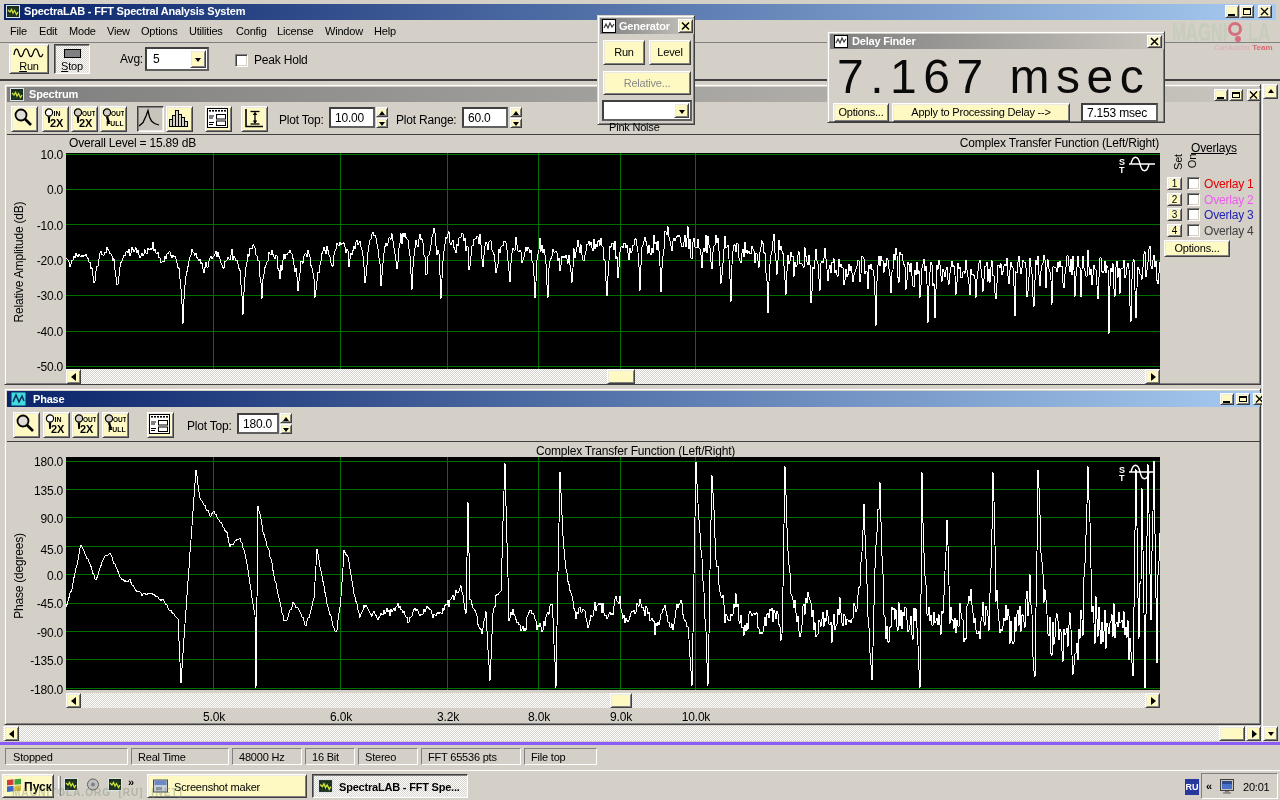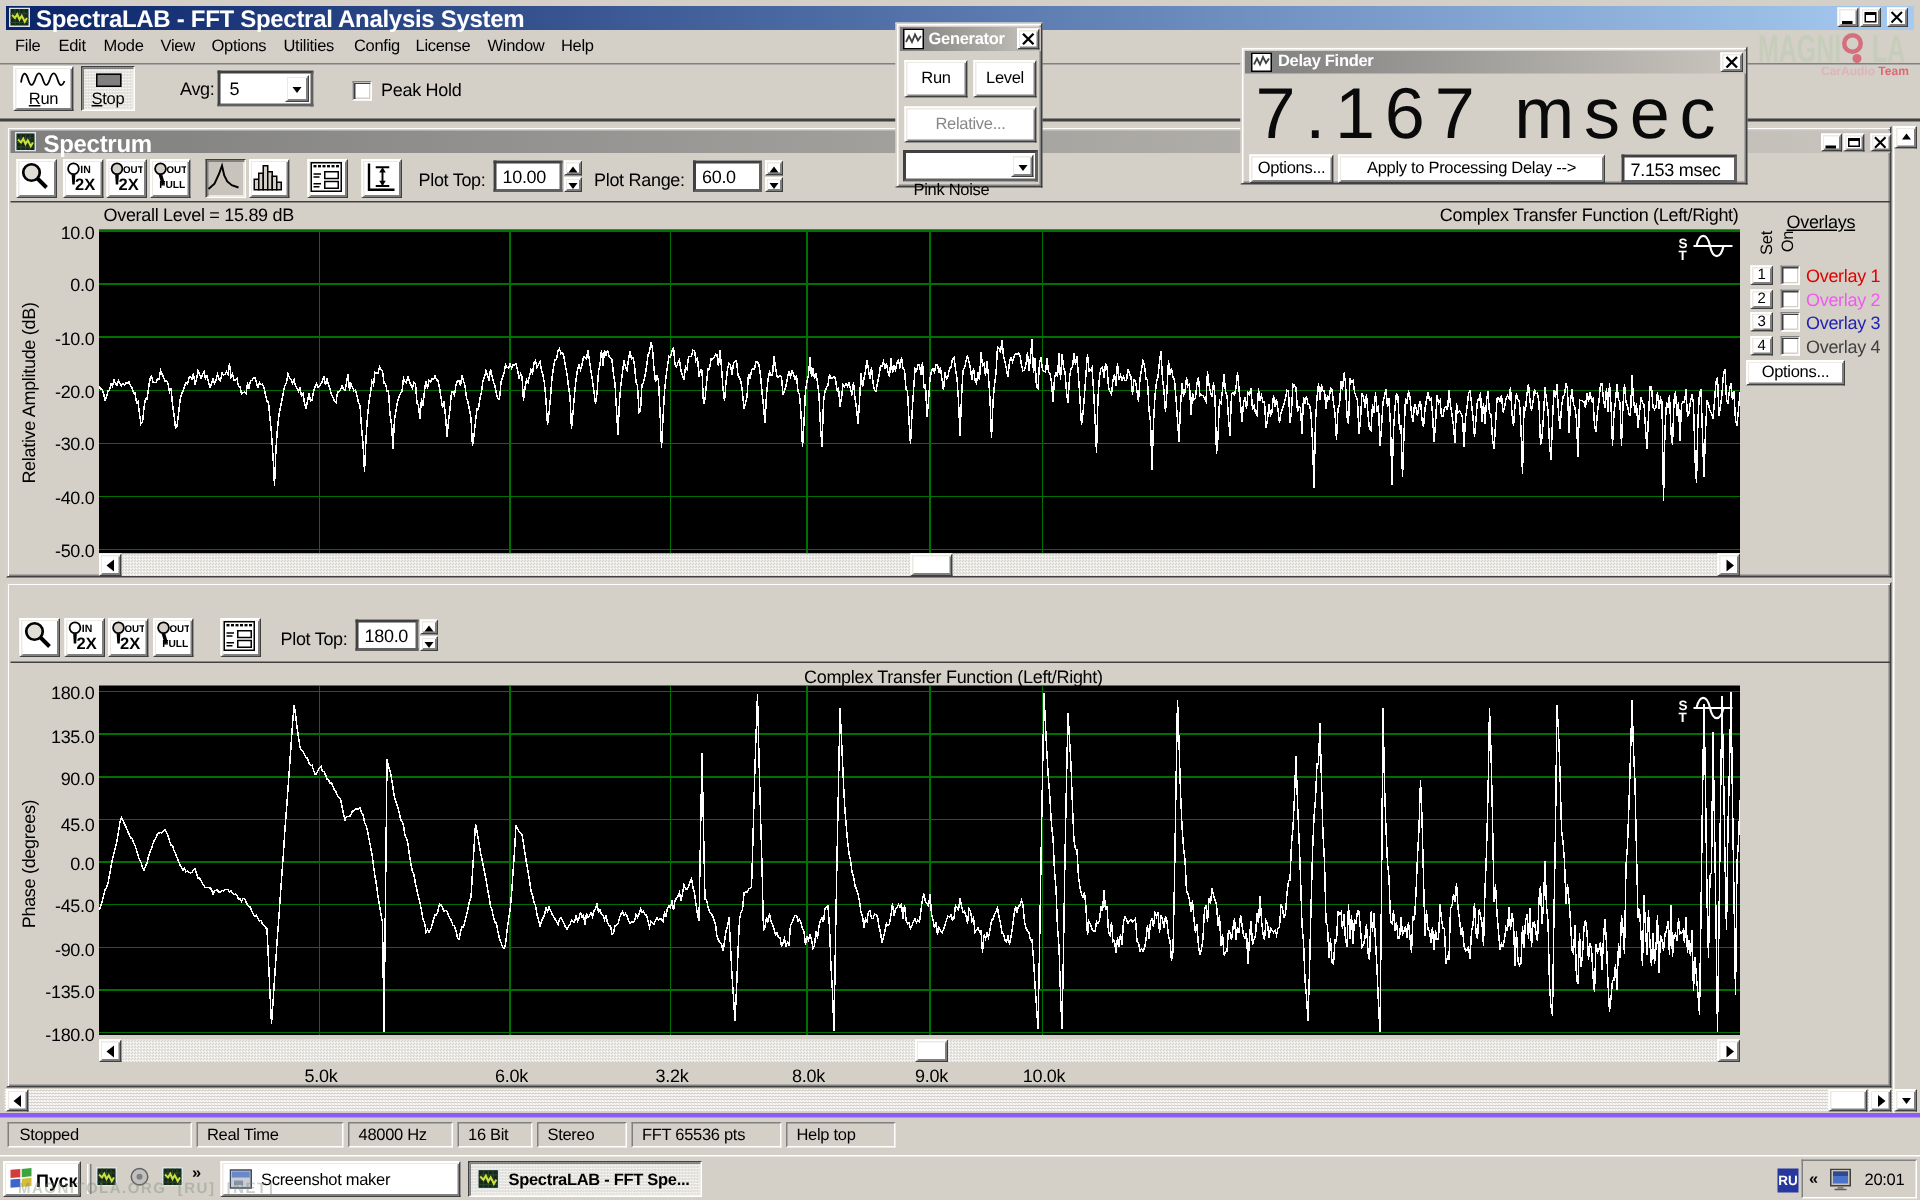--- a/index.html
+++ b/index.html
@@ -1,25 +1,25 @@
 <!DOCTYPE html>
 <html><head><meta charset="utf-8"><style>
 *{margin:0;padding:0;box-sizing:border-box}
 html,body{width:1280px;height:800px;overflow:hidden}
 body{background:#d4d0c8;font-family:"Liberation Sans",sans-serif;position:relative;font-size:11px;color:#000}
 .ab{position:absolute}
-.rz{border:1px solid;border-color:#fff #404040 #404040 #fff;box-shadow:inset 1px 1px 0 #ece9e2,inset -1px -1px 0 #808080;background:#ffffff}
+.rz{border:1px solid;border-color:#fff #404040 #404040 #fff;box-shadow:inset 1px 1px 0 #ece9e2,inset -1px -1px 0 #808080;background:#fef9c3}
 .rz2{border:1px solid;border-color:#d8d4cc #404040 #404040 #d8d4cc;box-shadow:inset 1px 1px 0 #fff,inset -1px -1px 0 #808080;background:#d4d0c8}
 .pz{border:1px solid;border-color:#404040 #fff #fff #404040;box-shadow:inset 1px 1px 0 #808080,inset -1px -1px 0 #ece9e2;background:#d4d0c8}
 .sk{border:1px solid;border-color:#808080 #fff #fff #808080}
 .ck{background:#fff;border:1px solid;border-color:#808080 #fff #fff #808080;box-shadow:inset 1px 1px 0 #404040,inset -1px -1px 0 #d4d0c8}
 .fld{background:#fff;border:2px solid;border-color:#404040 #606060 #606060 #404040}
 .tact{background:linear-gradient(to right,#0a246a,#a6caf0)}
 .tina{background:linear-gradient(to right,#7f7f7f,#c9c5be)}
-.wt{color:#fff;font-weight:bold;font-size:16px;letter-spacing:-0.2px;white-space:nowrap}
+.wt{color:#fff;font-weight:bold;font-size:11px;letter-spacing:-0.2px;white-space:nowrap}
 .t11{font-size:11px;letter-spacing:-0.2px;white-space:nowrap}
 .t12{font-size:12px;letter-spacing:-0.2px;white-space:nowrap}
 .dith{background-image:conic-gradient(#fff 25%,#d6d3cc 0 50%,#fff 0 75%,#d6d3cc 0);background-size:2px 2px}
 .vlab{transform:rotate(-90deg);white-space:nowrap;font-size:12px;letter-spacing:-0.2px;text-align:center}
 .tri-d{width:0;height:0;border:3px solid transparent;border-top:4px solid #000;border-bottom:none}
 .tri-u{width:0;height:0;border:3px solid transparent;border-bottom:4px solid #000;border-top:none}
 .tri-l{width:0;height:0;border:4px solid transparent;border-right:5px solid #000;border-left:none}
 .tri-r{width:0;height:0;border:4px solid transparent;border-left:5px solid #000;border-right:none}
 </style></head>
 <body>
@@ -247,20 +247,36 @@
  <div class="ab rz" style="left:1162px;top:123px;width:15px;height:13px;font-size:10px;text-align:center;line-height:11px">3</div>
  <div class="ab ck" style="left:1182px;top:123px;width:13px;height:13px"></div>
  <span class="ab t12" style="left:1199px;top:123px;color:#2222b0">Overlay 3</span>
  <div class="ab rz" style="left:1162px;top:139px;width:15px;height:13px;font-size:10px;text-align:center;line-height:11px">4</div>
  <div class="ab ck" style="left:1182px;top:139px;width:13px;height:13px"></div>
  <span class="ab t12" style="left:1199px;top:139px;color:#404040">Overlay 4</span>
  <div class="ab rz t11" style="left:1159px;top:155px;width:66px;height:17px;text-align:center;line-height:15px">Options...</div>
 </div>
 
 <div class="ab rz2" style="left:4px;top:388px;width:1257px;height:337px">
+ <div class="ab tact" style="left:2px;top:2px;width:1253px;height:16px">
+  <svg class="ab" style="left:4px;top:1px" width="15" height="14" viewBox="0 0 15 14">
+        <rect x="0" y="0" width="15" height="14" fill="#40dce0" stroke="#0a2a5a" stroke-width="1"></rect>
+        <polyline points="2,10 5,3 8,10 11,4 13,9" fill="none" stroke="#0a2a5a" stroke-width="1.5"></polyline>
+      </svg>
+  <div class="ab wt" style="left:26px;top:2px">Phase</div>
+  <div class="ab rz" style="left:1213px;top:2px;width:14px;height:12px">
+        <div class="ab" style="left:2px;top:7px;width:7px;height:2px;background:#000"></div>
+      </div>
+  <div class="ab rz" style="left:1229px;top:2px;width:14px;height:12px">
+        <div class="ab" style="left:2px;top:2px;width:8px;height:6px;border:1px solid #000;border-top:2px solid #000"></div>
+      </div>
+  <div class="ab rz" style="left:1246px;top:2px;width:14px;height:12px"><svg width="12" height="10">
+          <path d="M2,1.5 L9,8.5 M9,1.5 L2,8.5" stroke="#000" stroke-width="1.4"></path>
+        </svg></div>
+ </div>
 
  <div class="ab rz" style="left:8px;top:23px;width:27px;height:26px"><svg width="23" height="22" viewBox="0 0 23 22">
         <circle cx="9" cy="8" r="5.5" fill="#e0ddd6" stroke="#000" stroke-width="1.8"></circle>
         <line x1="13" y1="12" x2="19" y2="18" stroke="#000" stroke-width="2.6"></line>
       </svg></div>
  <div class="ab rz" style="left:37.5px;top:23px;width:27px;height:26px"><svg width="23" height="22" viewBox="0 0 23 22">
         <circle cx="6" cy="5.5" r="3.6" fill="#fff" stroke="#000" stroke-width="1.2"></circle>
         <polygon points="4.8,9.5 7.2,9.5 6.8,16 5.2,16" fill="#000"></polygon>
         <text x="10.5" y="8.5" font-size="7" font-weight="bold" font-family="Liberation Sans">IN</text>
         <text x="7" y="19.5" font-size="11" font-weight="bold" font-family="Liberation Sans">2X</text>
@@ -386,21 +402,21 @@
     </div>
 </div>
 
 <div class="ab" style="left:0;top:742px;width:1280px;height:26px;background:#d4d0c8;border-top:3px solid #8b5cf6">
  <div class="ab sk t11" style="left:5px;top:3px;width:123px;height:17px;padding:2px 0 0 7px">Stopped</div>
  <div class="ab sk t11" style="left:131px;top:3px;width:98px;height:17px;padding:2px 0 0 6px">Real Time</div>
  <div class="ab sk t11" style="left:232px;top:3px;width:70px;height:17px;padding:2px 0 0 6px">48000 Hz</div>
  <div class="ab sk t11" style="left:305px;top:3px;width:50px;height:17px;padding:2px 0 0 6px">16 Bit</div>
  <div class="ab sk t11" style="left:358px;top:3px;width:60px;height:17px;padding:2px 0 0 6px">Stereo</div>
  <div class="ab sk t11" style="left:421px;top:3px;width:100px;height:17px;padding:2px 0 0 6px">FFT 65536 pts</div>
- <div class="ab sk t11" style="left:524px;top:3px;width:73px;height:17px;padding:2px 0 0 6px">Help top</div>
+ <div class="ab sk t11" style="left:524px;top:3px;width:73px;height:17px;padding:2px 0 0 6px">File top</div>
 </div>
 
 <div class="ab rz2" style="left:597px;top:15px;width:98px;height:110px;z-index:50">
  <div class="ab tina" style="left:2px;top:2px;width:94px;height:16px">
   <svg class="ab" style="left:2px;top:1px" width="14" height="14" viewBox="0 0 14 14">
         <rect x="0.5" y="0.5" width="13" height="13" fill="#fff" stroke="#000"></rect>
         <path d="M2,9 L4,5 L6,9 L8,4 L10,8 L12,5" fill="none" stroke="#404040" stroke-width="1.2"></path>
       </svg>
   <div class="ab wt" style="left:19px;top:2px;font-size:11px">Generator</div>
   <div class="ab rz" style="left:78px;top:1px;width:15px;height:14px"><svg width="13" height="12">

